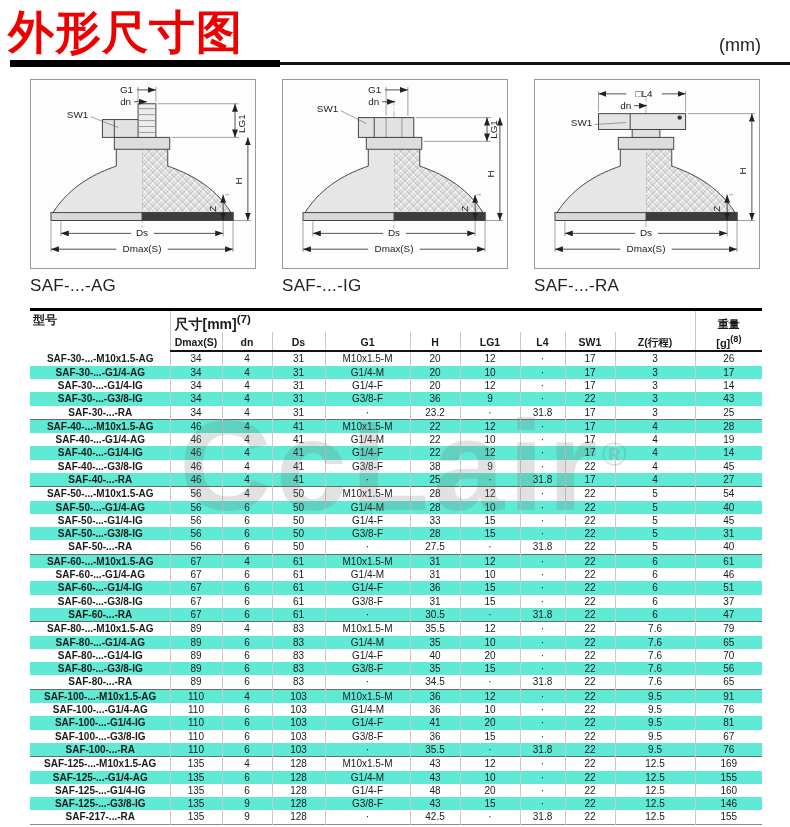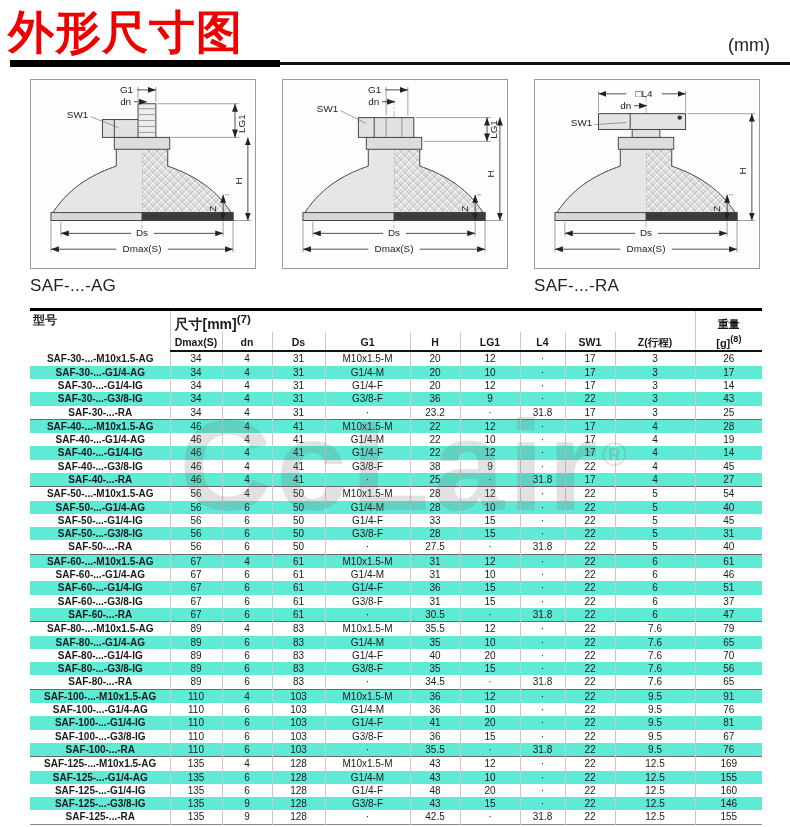--- a/index.html
+++ b/index.html
@@ -2,21 +2,21 @@
 <html><head>
 <meta charset="utf-8">
 <style>
   * { margin:0; padding:0; box-sizing:border-box; }
   html,body { width:790px; background:#fff; font-family:"Liberation Sans", sans-serif; color:#1a1a1a; }
   body { position:relative; height:827px; overflow:hidden; }
 
   
   .pagehead { position:relative; height:60px; }
   .page-title { position:absolute; left:8px; top:2px; font-size:46px; font-weight:900; color:#ee0000; letter-spacing:1px; }
-  .unit-label { position:absolute; right:20px; bottom:4px; font-size:18px; color:#222; }
+  .unit-label { position:absolute; right:29px; bottom:4px; font-size:18px; color:#222; }
   .rule { position:relative; height:9px; margin:0 0 0 10px; }
   .rule-thin { position:absolute; left:0; right:0; top:2px; height:3px; background:#111; }
   .rule-thick { position:absolute; left:0; top:0; width:270px; height:7px; background:#000; }
 
   
   .diagrams { display:flex; gap:26px; margin:10px 0 0 30px; }
   .diagram-block { width:226px; }
   .panel { width:226px; height:190px; border:1px solid #9a9a9a; background:#fdfdfd; }
   .caption { margin-top:3px; font-size:17px; color:#222; letter-spacing:0.3px; }
   svg text { font-family:"Liberation Sans", sans-serif; font-size:10px; fill:#222; }
@@ -160,20 +160,21 @@
       <line class="ext" x1="194" y1="143" x2="194" y2="158"></line>
       <line class="dim" x1="30" y1="155" x2="101" y2="155" marker-start="url(#aB)"></line>
       <line class="dim" x1="124" y1="155" x2="194" y2="155" marker-end="url(#aB)"></line>
       <text x="112" y="158" text-anchor="middle">Ds</text>
       <line class="ext" x1="20" y1="143" x2="20" y2="174"></line>
       <line class="ext" x1="204" y1="143" x2="204" y2="174"></line>
       <line class="dim" x1="20" y1="171" x2="86" y2="171" marker-start="url(#aB)"></line>
       <line class="dim" x1="138" y1="171" x2="204" y2="171" marker-end="url(#aB)"></line>
       <text x="112" y="174" text-anchor="middle">Dmax(S)</text>
     </svg>
+    <div class="caption">SAF-...-IG</div>
   </div>
 
   <div class="diagram-block">
     <svg class="panel" viewBox="0 0 226 190">
       <defs>
         <pattern id="hC" width="6" height="6" patternUnits="userSpaceOnUse" patternTransform="rotate(45)">
           <path d="M0,0H6M0,3H6M0,0V6M3,0V6" stroke="#8a8a8a" stroke-width="0.6"></path>
         </pattern>
         <marker id="aC" markerWidth="9" markerHeight="8" refX="8" refY="3" orient="auto-start-reverse" markerUnits="userSpaceOnUse">
           <path d="M0,0L8,3L0,6Z" fill="#222"></path>
@@ -692,21 +693,21 @@
           <td>128</td>
           <td>G3/8-F</td>
           <td>43</td>
           <td>15</td>
           <td>·</td>
           <td>22</td>
           <td>12.5</td>
           <td>146</td>
         </tr>
         <tr class="">
-          <td>SAF-125-...-RA</td>
+          <td>SAF-217-...-RA</td>
           <td>135</td>
           <td>9</td>
           <td>128</td>
           <td>·</td>
           <td>42.5</td>
           <td>·</td>
           <td>31.8</td>
           <td>22</td>
           <td>12.5</td>
           <td>155</td>

